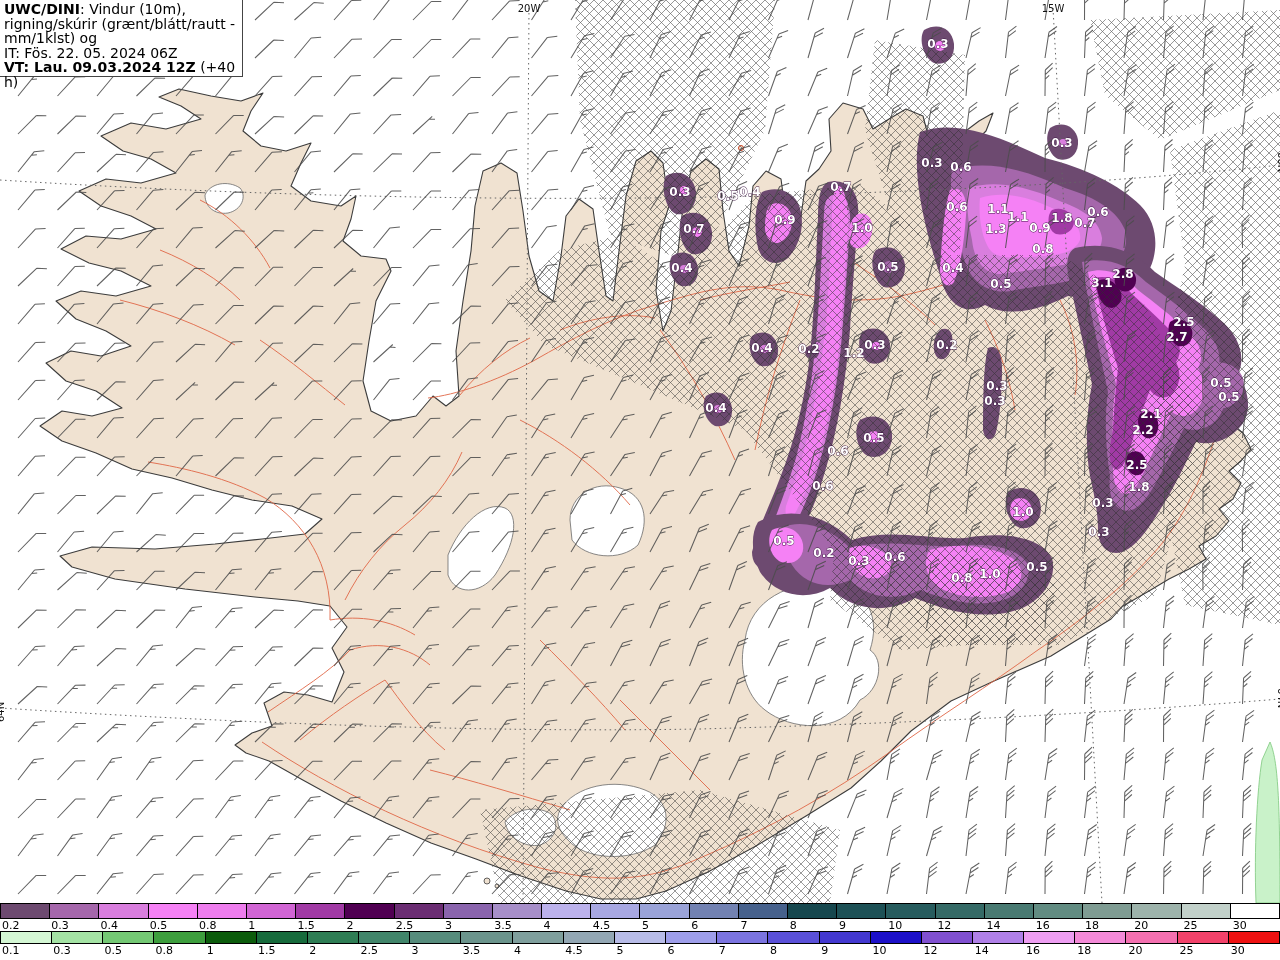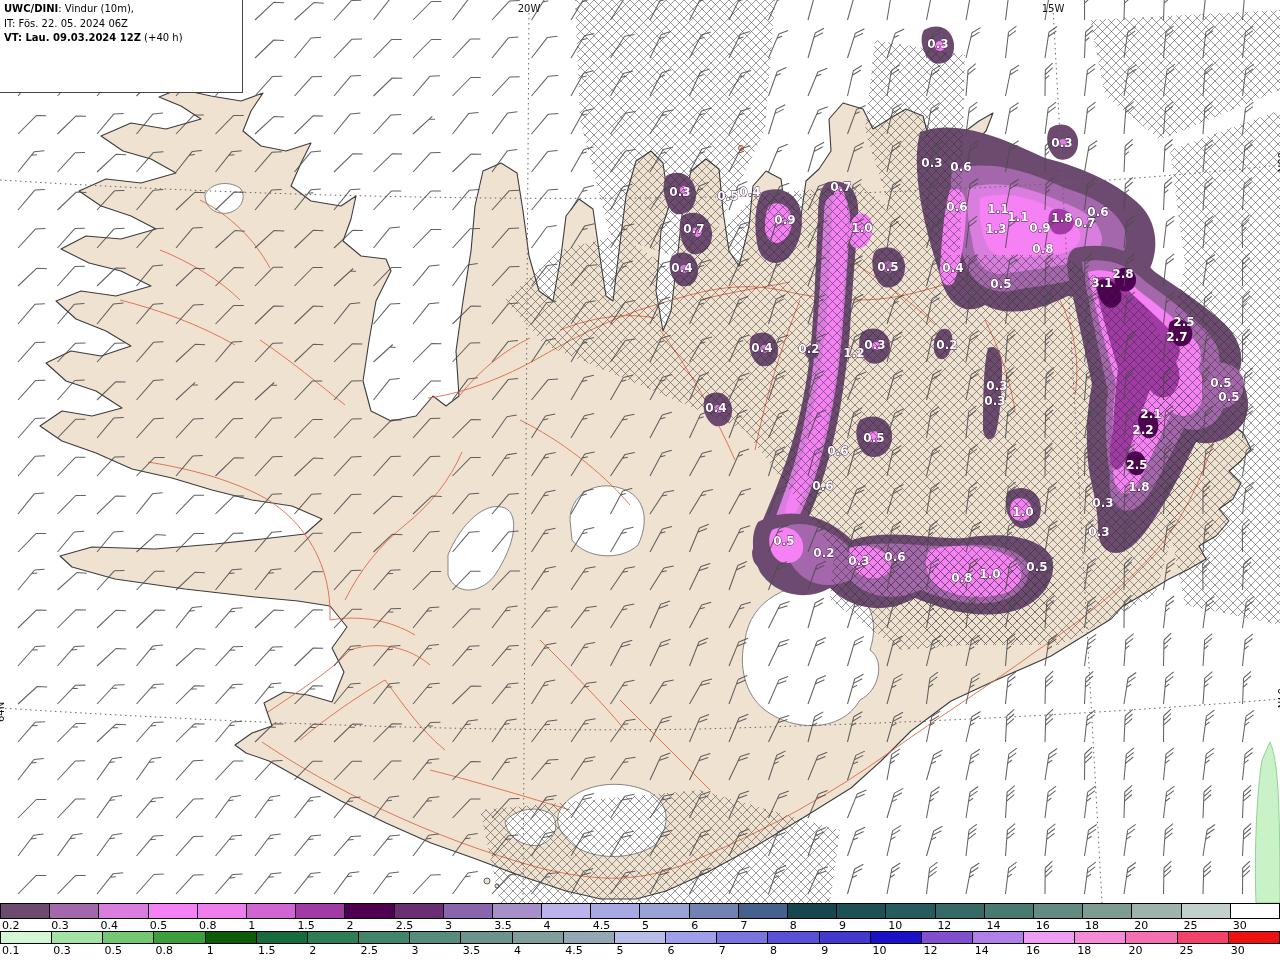--- a/index.html
+++ b/index.html
@@ -4,23 +4,23 @@
 <style>
   html,body{margin:0;padding:0;background:#fff;}
   #app{position:relative;width:1280px;height:960px;overflow:hidden;
        font-family:"DejaVu Sans","Liberation Sans",sans-serif;background:#fff;}
   #mapwrap{position:absolute;left:0;top:0;width:1280px;height:903px;}
   svg text{user-select:none;}
   .plabel{font-family:"DejaVu Sans",sans-serif;font-size:12px;font-weight:bold;fill:#ffffff;
           stroke:#3a1040;stroke-width:.8;paint-order:stroke;text-anchor:middle;}
   .gratlab{font-family:"DejaVu Sans",sans-serif;font-size:10px;fill:#111;}
   
-  .legendbox{position:absolute;left:0;top:0;width:243px;height:93px;background:#fff;
+  .legendbox{position:absolute;left:0;top:0;width:243px;height:77px;background:#fff;
              border-right:1px solid #444;border-bottom:1px solid #444;z-index:5;
-             font-size:10px;color:#000;padding:2px 0 0 4px;box-sizing:border-box;line-height:14.5px;}
+             font-size:14px;color:#000;padding:2px 0 0 4px;box-sizing:border-box;line-height:14.5px;}
   .legendbox b{font-weight:bold;}
   
   .scale{position:absolute;left:0;width:1280px;}
   .cells{display:flex;width:1280px;box-sizing:border-box;border:1px solid #000;}
   .cells .cell{flex:1 1 0;border-right:1px solid #000;box-sizing:border-box;}
   .cells .cell:last-child{border-right:none;}
   .ticks{position:relative;width:1280px;background:#fff;}
   .ticks span{position:absolute;top:0;font-size:11px;color:#000;white-space:nowrap;}
   #scaleTop{top:903px;}   #scaleTop .cells{height:16px;}   #scaleTop .ticks{height:12px;}
   #scaleBot{top:931px;}   #scaleBot .cells{height:13px;}   #scaleBot .ticks{height:16px;border-radius:7px;}
@@ -240,20 +240,21 @@
         <text class="gratlab" x="1053" y="12" text-anchor="middle">15W</text>
         <text class="gratlab" transform="translate(1278,152) rotate(90)">66N</text>
         <text class="gratlab" transform="translate(4,722) rotate(-90)">64N</text>
         <text class="gratlab" transform="translate(1278,688) rotate(90)">64N</text>
       </g>
     </svg>
 
     
     <div class="legendbox">
       <div><b>UWC/DINI</b><span>: Vindur (10m),</span></div>
+      <div><span>rigning/skúrir (grænt/blátt/rautt - mm/1klst) og</span></div>
       <div><span>IT: Fös. 22. 05. 2024 06Z</span></div>
       <div><b>VT: Lau. 09.03.2024 12Z</b><span> (+40 h)</span></div>
     </div>
   </div>
 
   <div id="scaleTop" class="scale">
     <div class="cells">
         <div class="cell" style="background: rgb(109, 74, 112);"></div>
         <div class="cell" style="background: rgb(165, 103, 171);"></div>
         <div class="cell" style="background: rgb(217, 126, 222);"></div>

